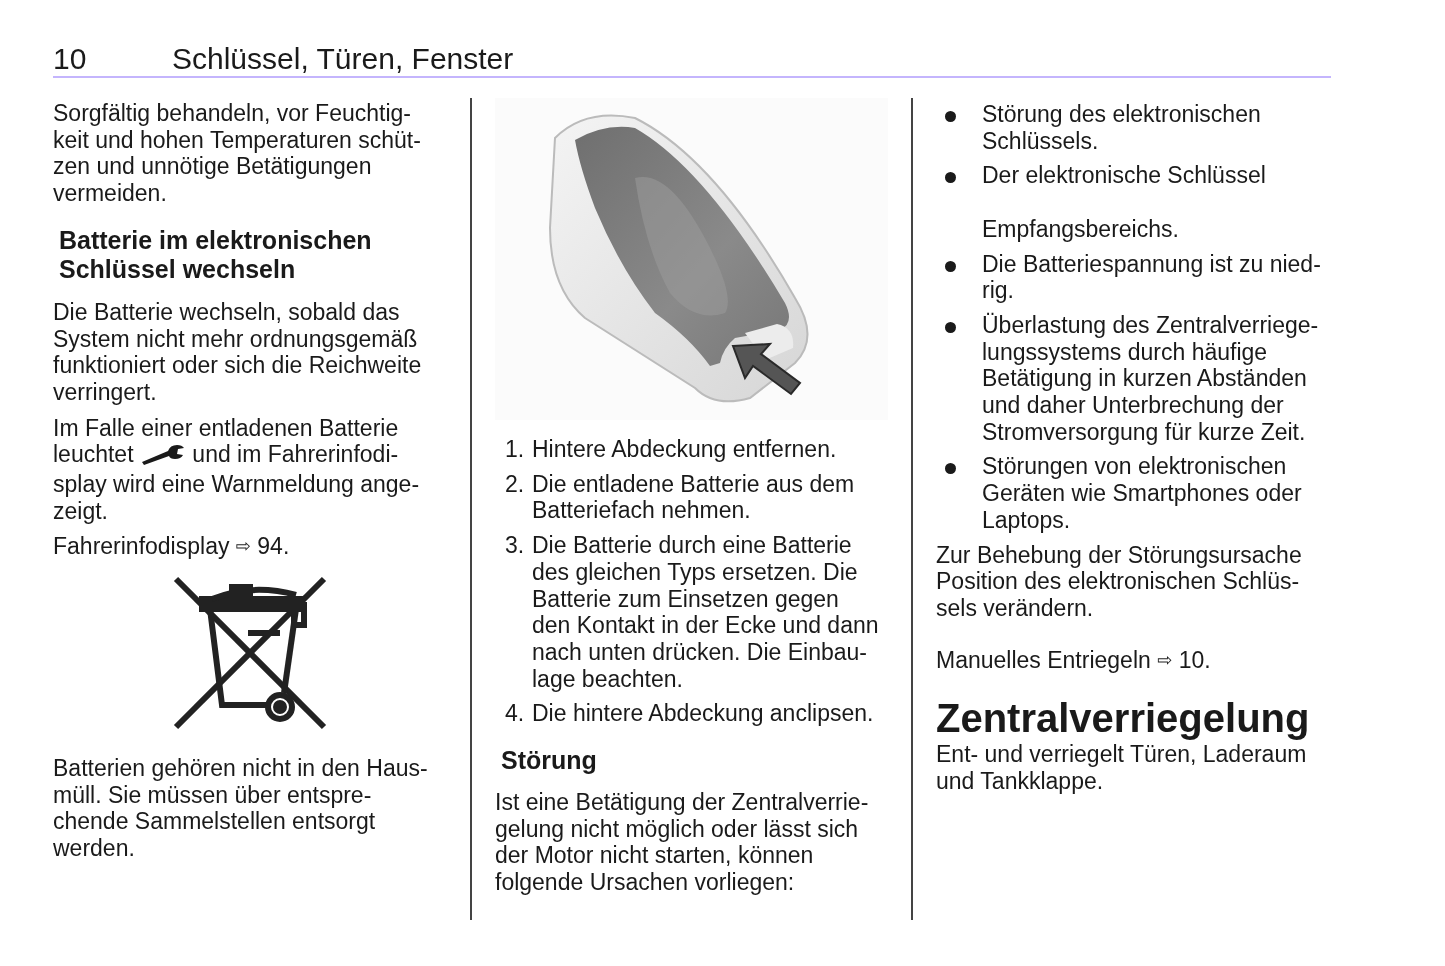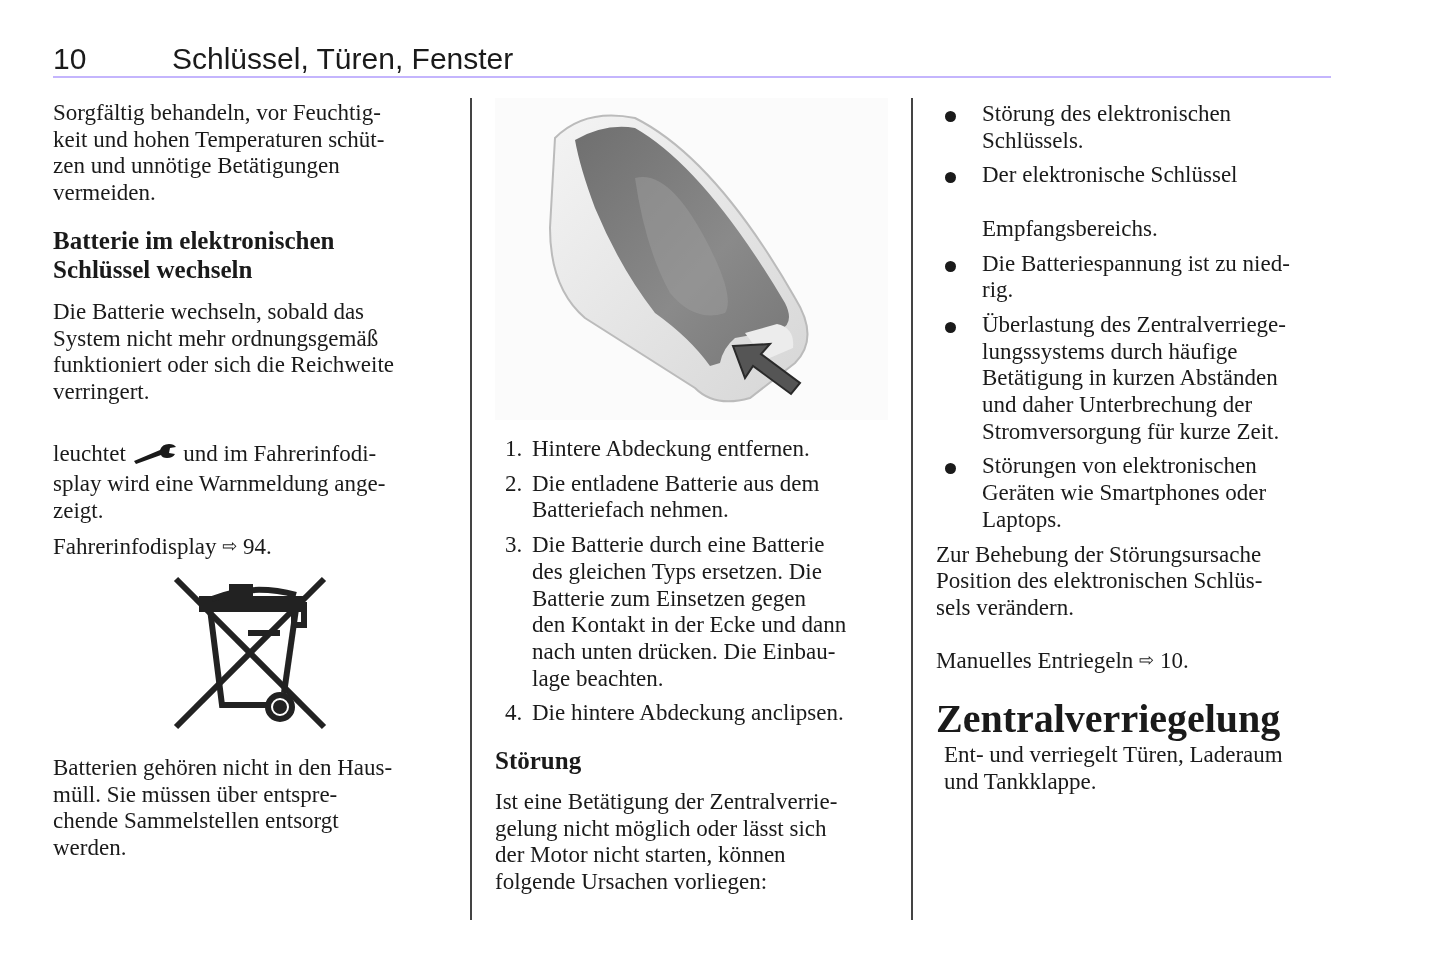--- a/index.html
+++ b/index.html
@@ -1,27 +1,27 @@
 <!DOCTYPE html>
 <html><head>
 <meta charset="utf-8">
 <style>
   html, body { margin:0; padding:0; background:#fff; }
   body { width:1445px; height:966px; position:relative; overflow:hidden;
          font-family:"Liberation Sans", sans-serif; color:#1a1a1a; }
   .header { position:absolute; left:53px; top:40px; width:1278px; height:36px; border-bottom:2px solid #c4b5fd; }
   .page-no { position:absolute; left:0; top:2px; font-size:30px; }
   .chapter { position:absolute; left:119px; top:2px; font-size:30px; }
-  .col { position:absolute; top:100px;font-family:Liberation Serif, serif; }
+  .col { position:absolute; top:100px; }
   .c1 { left:53px; width:400px; }
   .c2 { left:495px; width:400px; }
   .c3 { left:936px; width:400px; }
   .vrule { position:absolute; width:2px; background:#444; top:98px; height:822px; }
   p { margin:0; font-size:23px; line-height:26.7px; }
-  .h2 { font-size:25px; line-height:29px; margin:0; }
+  .h2 { font-size:25px; line-height:29px; margin:6px; }
   .h1 { font-size:40px; line-height:38px; margin:0; }
   .ref-arrow { display:inline-block; font-size:18px; vertical-align:2px; }
   ol { margin:0; padding:0; list-style:none; }
   ol li { position:relative; padding-left:37px; font-size:23px; line-height:26.7px; margin-bottom:8px; }
   ol li .num { position:absolute; left:10px; top:0; }
   ul { margin:0; padding:0; list-style:none; }
   ul li { position:relative; padding-left:46px; font-size:23px; line-height:26.7px; margin-bottom:8px; }
   ul li .bullet { position:absolute; left:9px; top:10px; width:11px; height:11px; border-radius:50%; background:#1a1a1a; }
   .figure-key { position:absolute; left:495px; top:98px; width:393px; height:322px; background:#fbfbfb; }
   .figure-bin { position:absolute; left:172px; top:575px; width:156px; height:156px; }
@@ -41,21 +41,21 @@
   <p>
     <span>Sorgfältig behandeln, vor Feuchtig-</span><br><span>keit und hohen Temperaturen schüt-</span><br><span>zen und unnötige Betätigungen</span><br><span>vermeiden.</span>
   </p>
   <h2 class="h2" style="margin-top:19px;">
     <span>Batterie im elektronischen</span><br><span>Schlüssel wechseln</span>
   </h2>
   <p style="margin-top:15px;">
     <span>Die Batterie wechseln, sobald das</span><br><span>System nicht mehr ordnungsgemäß</span><br><span>funktioniert oder sich die Reichweite</span><br><span>verringert.</span>
   </p>
   <p style="margin-top:9px;">
-    <br>
+    <span>Im Falle einer entladenen Batterie</span><br>
     <span>leuchtet</span>
     <span style="display:inline-block;vertical-align:-3px;">
       <svg width="46" height="22" viewBox="0 0 46 22">
           <path d="M2 19 L28 8 Q30 2 37 2 Q42 2 44 5 L38 6 L37 11 L43 12 Q41 16 35 16 Q30 16 29 13 L4 22 Z" fill="#1a1a1a"></path>
         </svg>
     </span>
     <span>und im Fahrerinfodi-</span><br>
     <span>splay wird eine Warnmeldung ange-</span><br>
     <span>zeigt.</span>
   </p>
@@ -134,16 +134,16 @@
   </ul>
   <p>
     <span>Zur Behebung der Störungsursache</span><br><span>Position des elektronischen Schlüs-</span><br><span>sels verändern.</span>
   </p>
   <p style="margin-top:25px;">
     <span>Manuelles Entriegeln</span>
     <span class="ref-arrow">⇨</span>
     <span>10.</span>
   </p>
   <h1 class="h1" style="margin-top:26px;">Zentralverriegelung</h1>
-  <p style="margin-top:4px;margin-left:8px;">
+  <p style="margin-top:4px;">
     <span>Ent- und verriegelt Türen, Laderaum</span><br><span>und Tankklappe.</span>
   </p>
 </div>
 
 </body></html>

